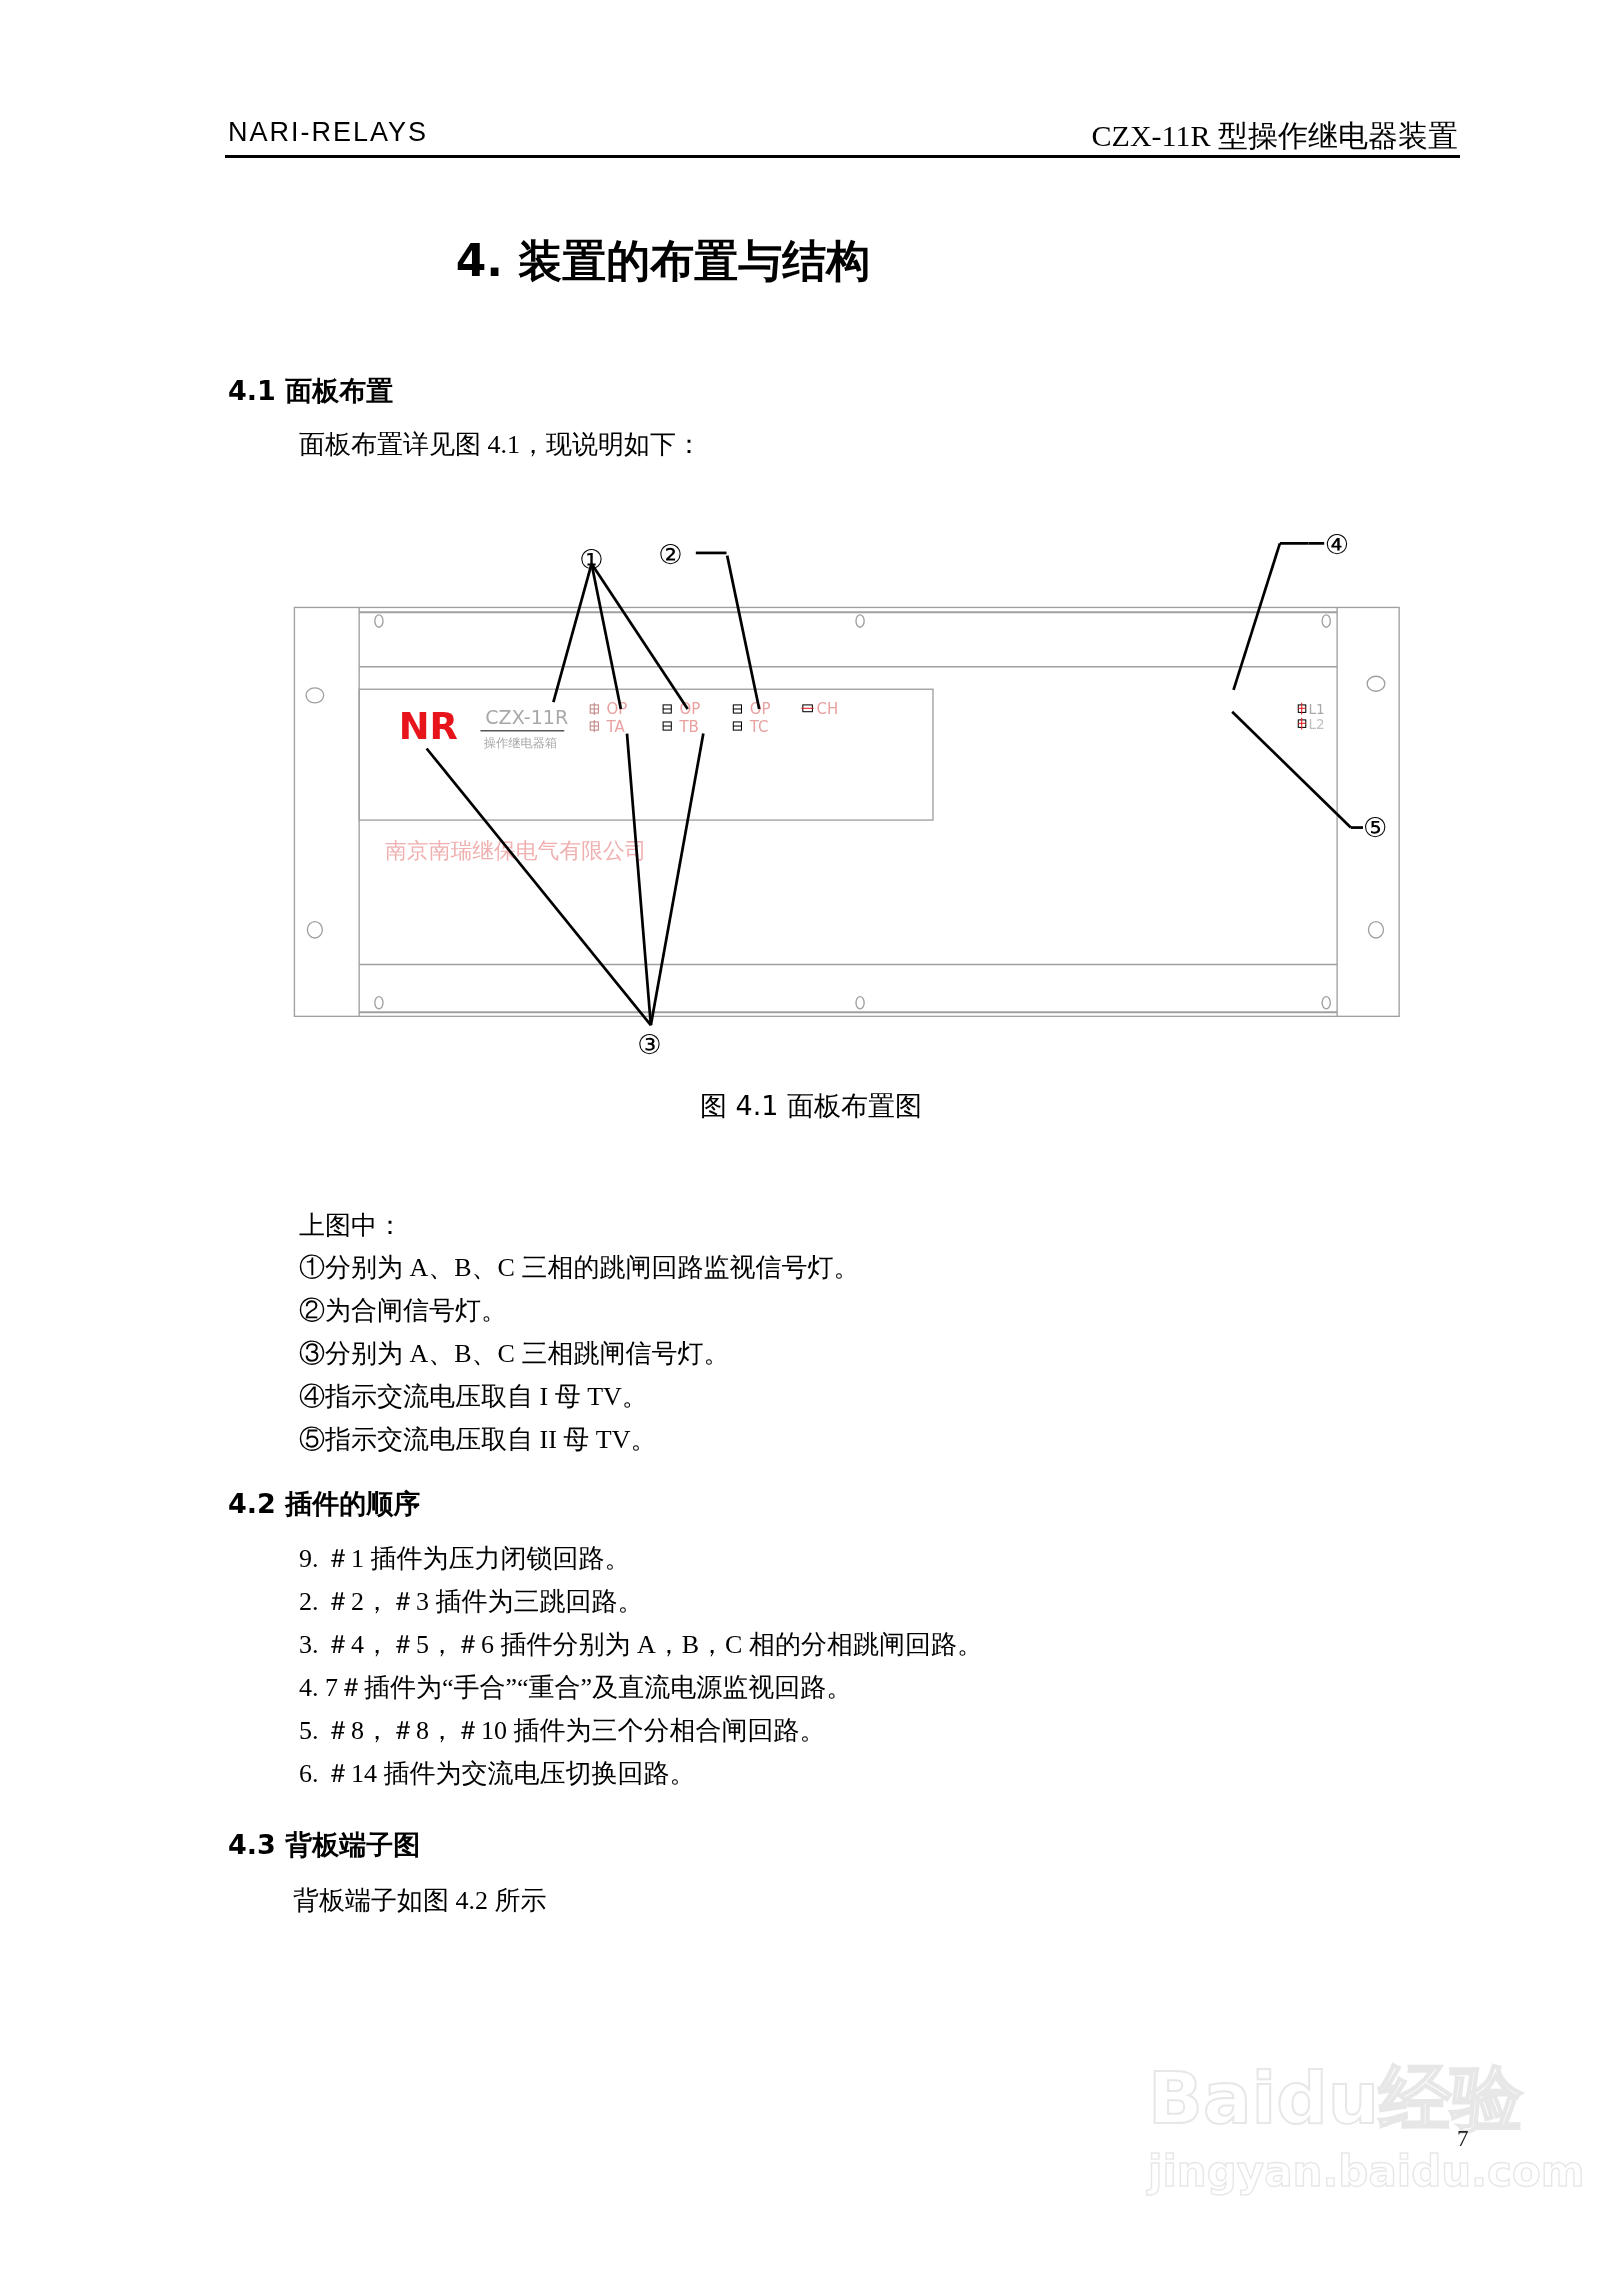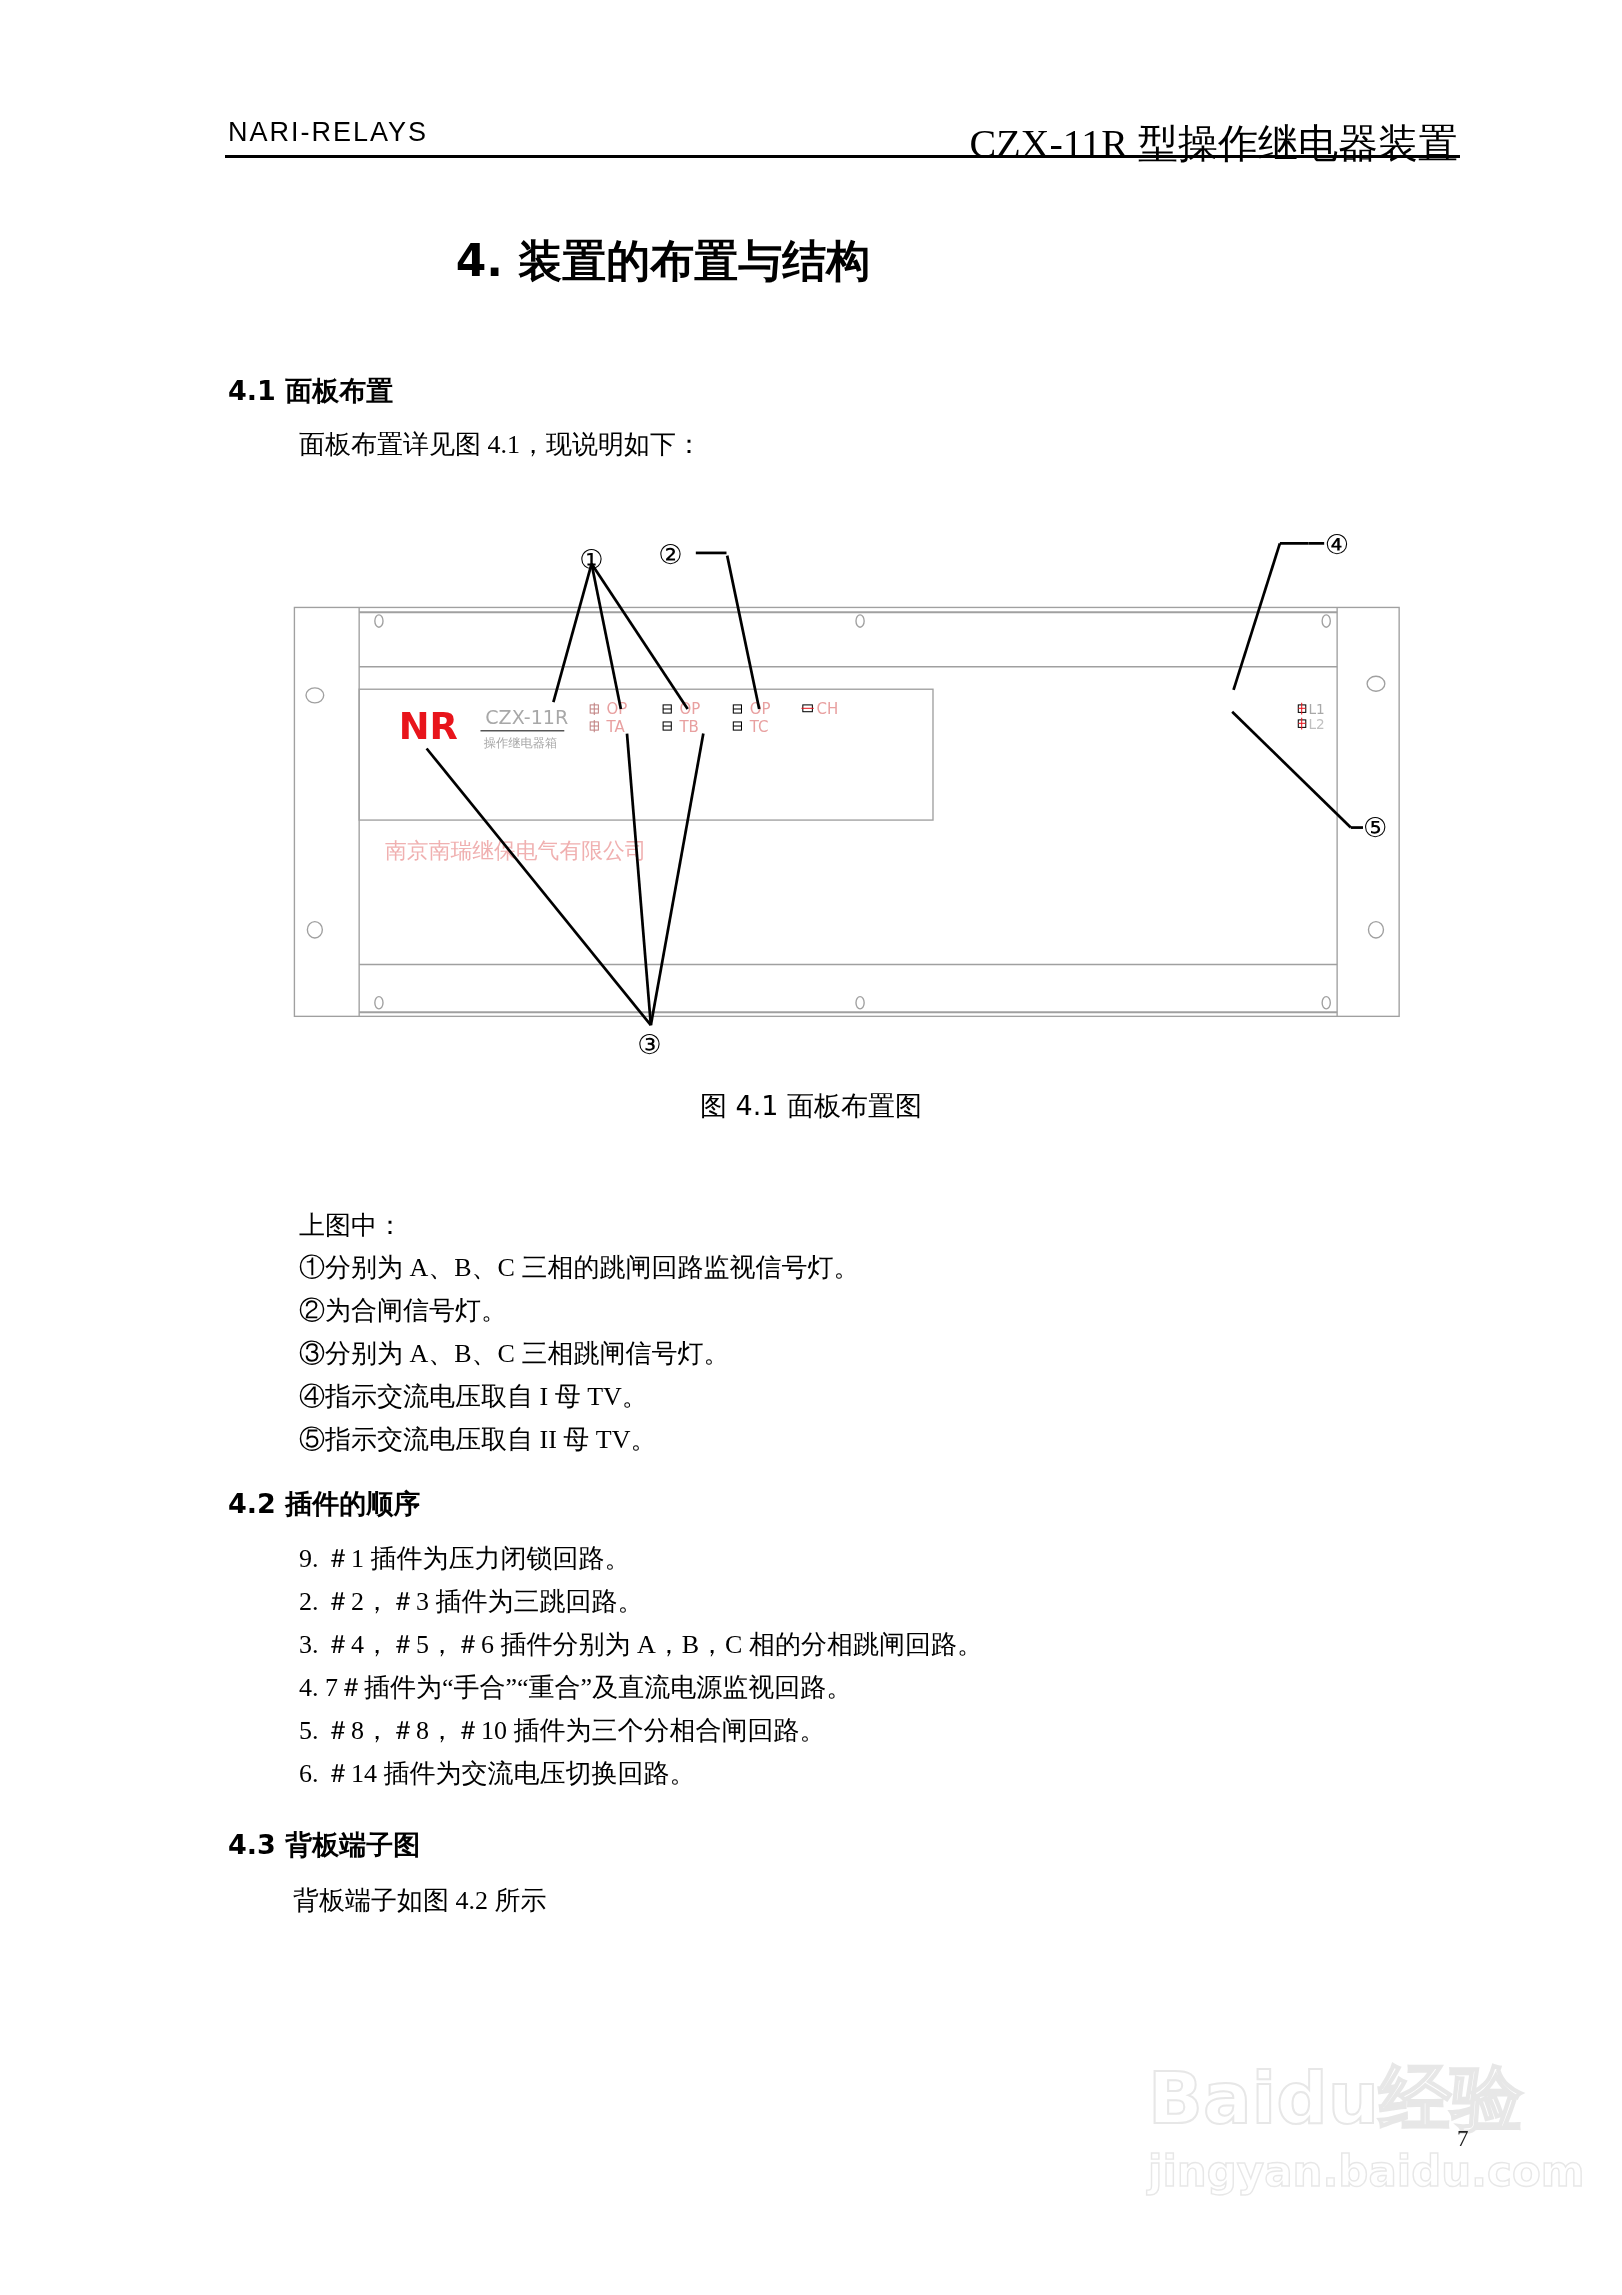--- a/index.html
+++ b/index.html
@@ -1,20 +1,20 @@
 <!DOCTYPE html>
 <html style="font-size:11px"><head>
 <meta charset="utf-8">
 <style>
   html, body { margin:0; padding:0; background:#ffffff; }
   body { width:1622px; height:2295px; position:relative; overflow:hidden;
          font-family:"Liberation Serif","DejaVu Serif",serif; color:#000; }
   .abs { position:absolute; white-space:nowrap; }
   .hdr-left { left:228px; top:117px; font-family:"Liberation Sans","DejaVu Sans",sans-serif; font-size:27px; letter-spacing:2px; }
-  .hdr-right { right:164px; top:116px; font-size:40px; }
+  .hdr-right { right:164px; top:116px; font-size:30px; }
   .hdr-rule { left:225px; top:155px; width:1235px; height:3.4px; background:#000; }
   .chapter { left:0; width:1326px; top:232px; text-align:center; font-family:"DejaVu Sans","Liberation Sans",sans-serif; font-weight:bold; font-size:44px; }
   .sec { font-family:"DejaVu Sans","Liberation Sans",sans-serif; font-weight:bold; font-size:27px; }
   .body { font-size:26px; line-height:41px; }
   .caption { left:0; width:1622px; text-align:center; top:1088px; font-family:"DejaVu Sans","Liberation Sans",sans-serif; font-size:27px; }
   .fig { position:absolute; left:0; top:0; }
   .pagenum { left:1457px; top:2126px; font-size:23px; color:#222; }
   .wm { left:1148px; top:2051px; opacity:0.35; }
   .wm .brand { font-family:"DejaVu Sans",sans-serif; font-weight:bold; font-size:72px; color:#fff; -webkit-text-stroke:2px #bbb; }
   .wm .url { font-family:"DejaVu Sans",sans-serif; font-weight:bold; font-size:42px; color:#fff; -webkit-text-stroke:1.4px #bbb; }

